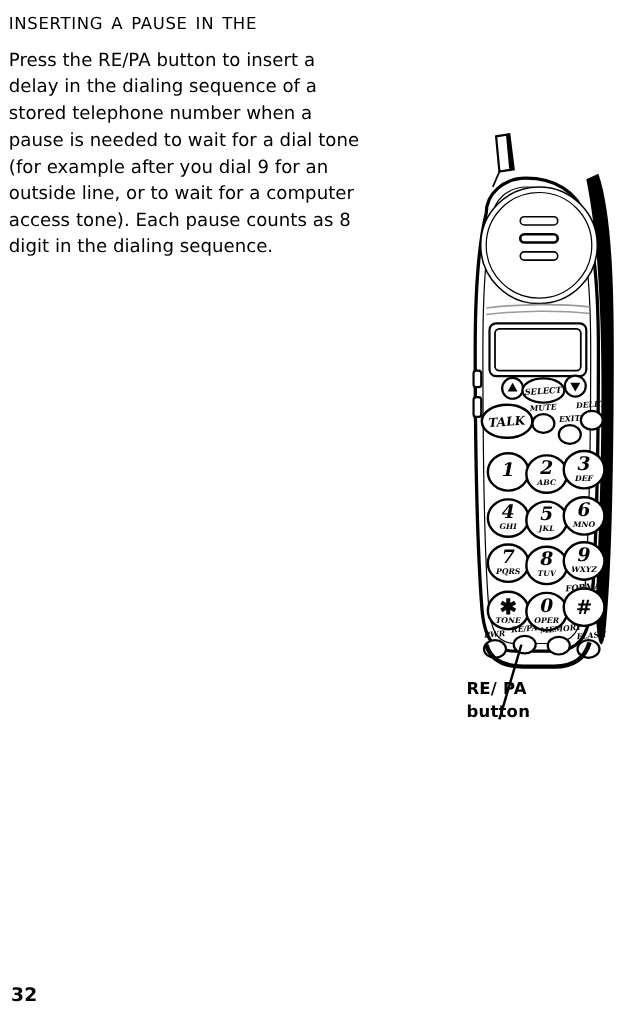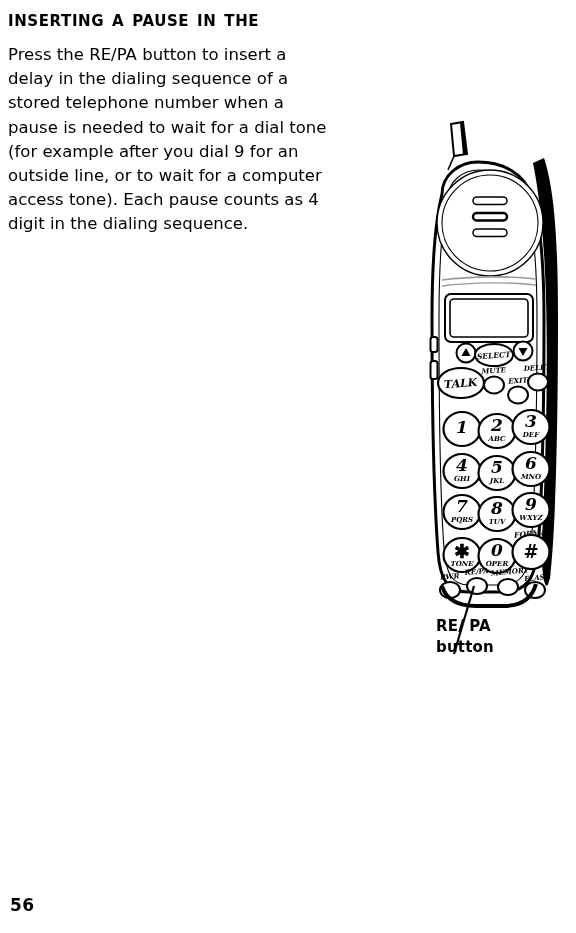--- a/index.html
+++ b/index.html
@@ -18,21 +18,21 @@
 
   
   .text-col {
     position: absolute;
     left: 8px;
     top: 4px;
     width: 324px;
   }
 
   .heading {
-    font-weight: bold;
+    font-weight: normal;
     font-size: 21px;
     line-height: 31px;
     letter-spacing: 0.6px;
     margin: 0 0 8px 0;
     font-variant: small-caps;
     text-transform: lowercase;
   }
 
   .body-para {
     font-size: 16.5px;
@@ -56,39 +56,39 @@
     position: absolute;
     left: 418px;
     top: 118px;
     width: 158px;
     height: 560px;
   }
   .figure svg { display: block; }
 
   .callout {
     position: absolute;
-    left: 436px;
+    left: 424px;
     top: 616px;
     font-size: 15px;
     font-weight: bold;
     line-height: 21px;
     letter-spacing: 0.2px;
     white-space: pre-line;
   }
 </style>
 </head>
 <body>
 
 <div class="text-col">
 
   <h1 class="heading">
     <span>Inserting a Pause in the</span><br>
   </h1>
 
-  <p class="body-para">Press the RE/PA button to insert a delay in the dialing sequence of a stored telephone number when a pause is needed to wait for a dial tone (for example after you dial 9 for an outside line, or to wait for a computer access tone).  Each pause counts as 4 digit in the dialing sequence.</p>
+  <p class="body-para">Press the RE/PA button to insert a delay in the dialing sequence of a stored telephone number when a pause is needed to wait for a dial tone (for example after you dial 9 for an outside line, or to wait for a computer access tone).  Each pause counts as 8 digit in the dialing sequence.</p>
 
 </div>
 
 <div class="figure">
   <svg width="158" height="560" viewBox="0 0 158 560" xmlns="http://www.w3.org/2000/svg">
 
     <path d="M126 40 C136 70 140 120 140 200 C140 300 138 400 133 450
              C129 490 122 455 124 420 C128 340 130 250 128 180
              C126 110 120 70 115 45 Z" fill="#000000"></path>
 
@@ -265,13 +265,13 @@
 
     <path d="M24 468 C28 481 38 488 58 488 L86 488 C104 488 114 480 118 466" fill="none" stroke="#000000" stroke-width="4"></path>
 
     <path d="M56 468 L36 536" fill="none" stroke="#000000" stroke-width="2.2"></path>
   </svg>
 </div>
 
 <div class="callout">RE/ PA
 button</div>
 
-<div class="page-number">56</div>
+<div class="page-number">32</div>
 
 </body></html>

